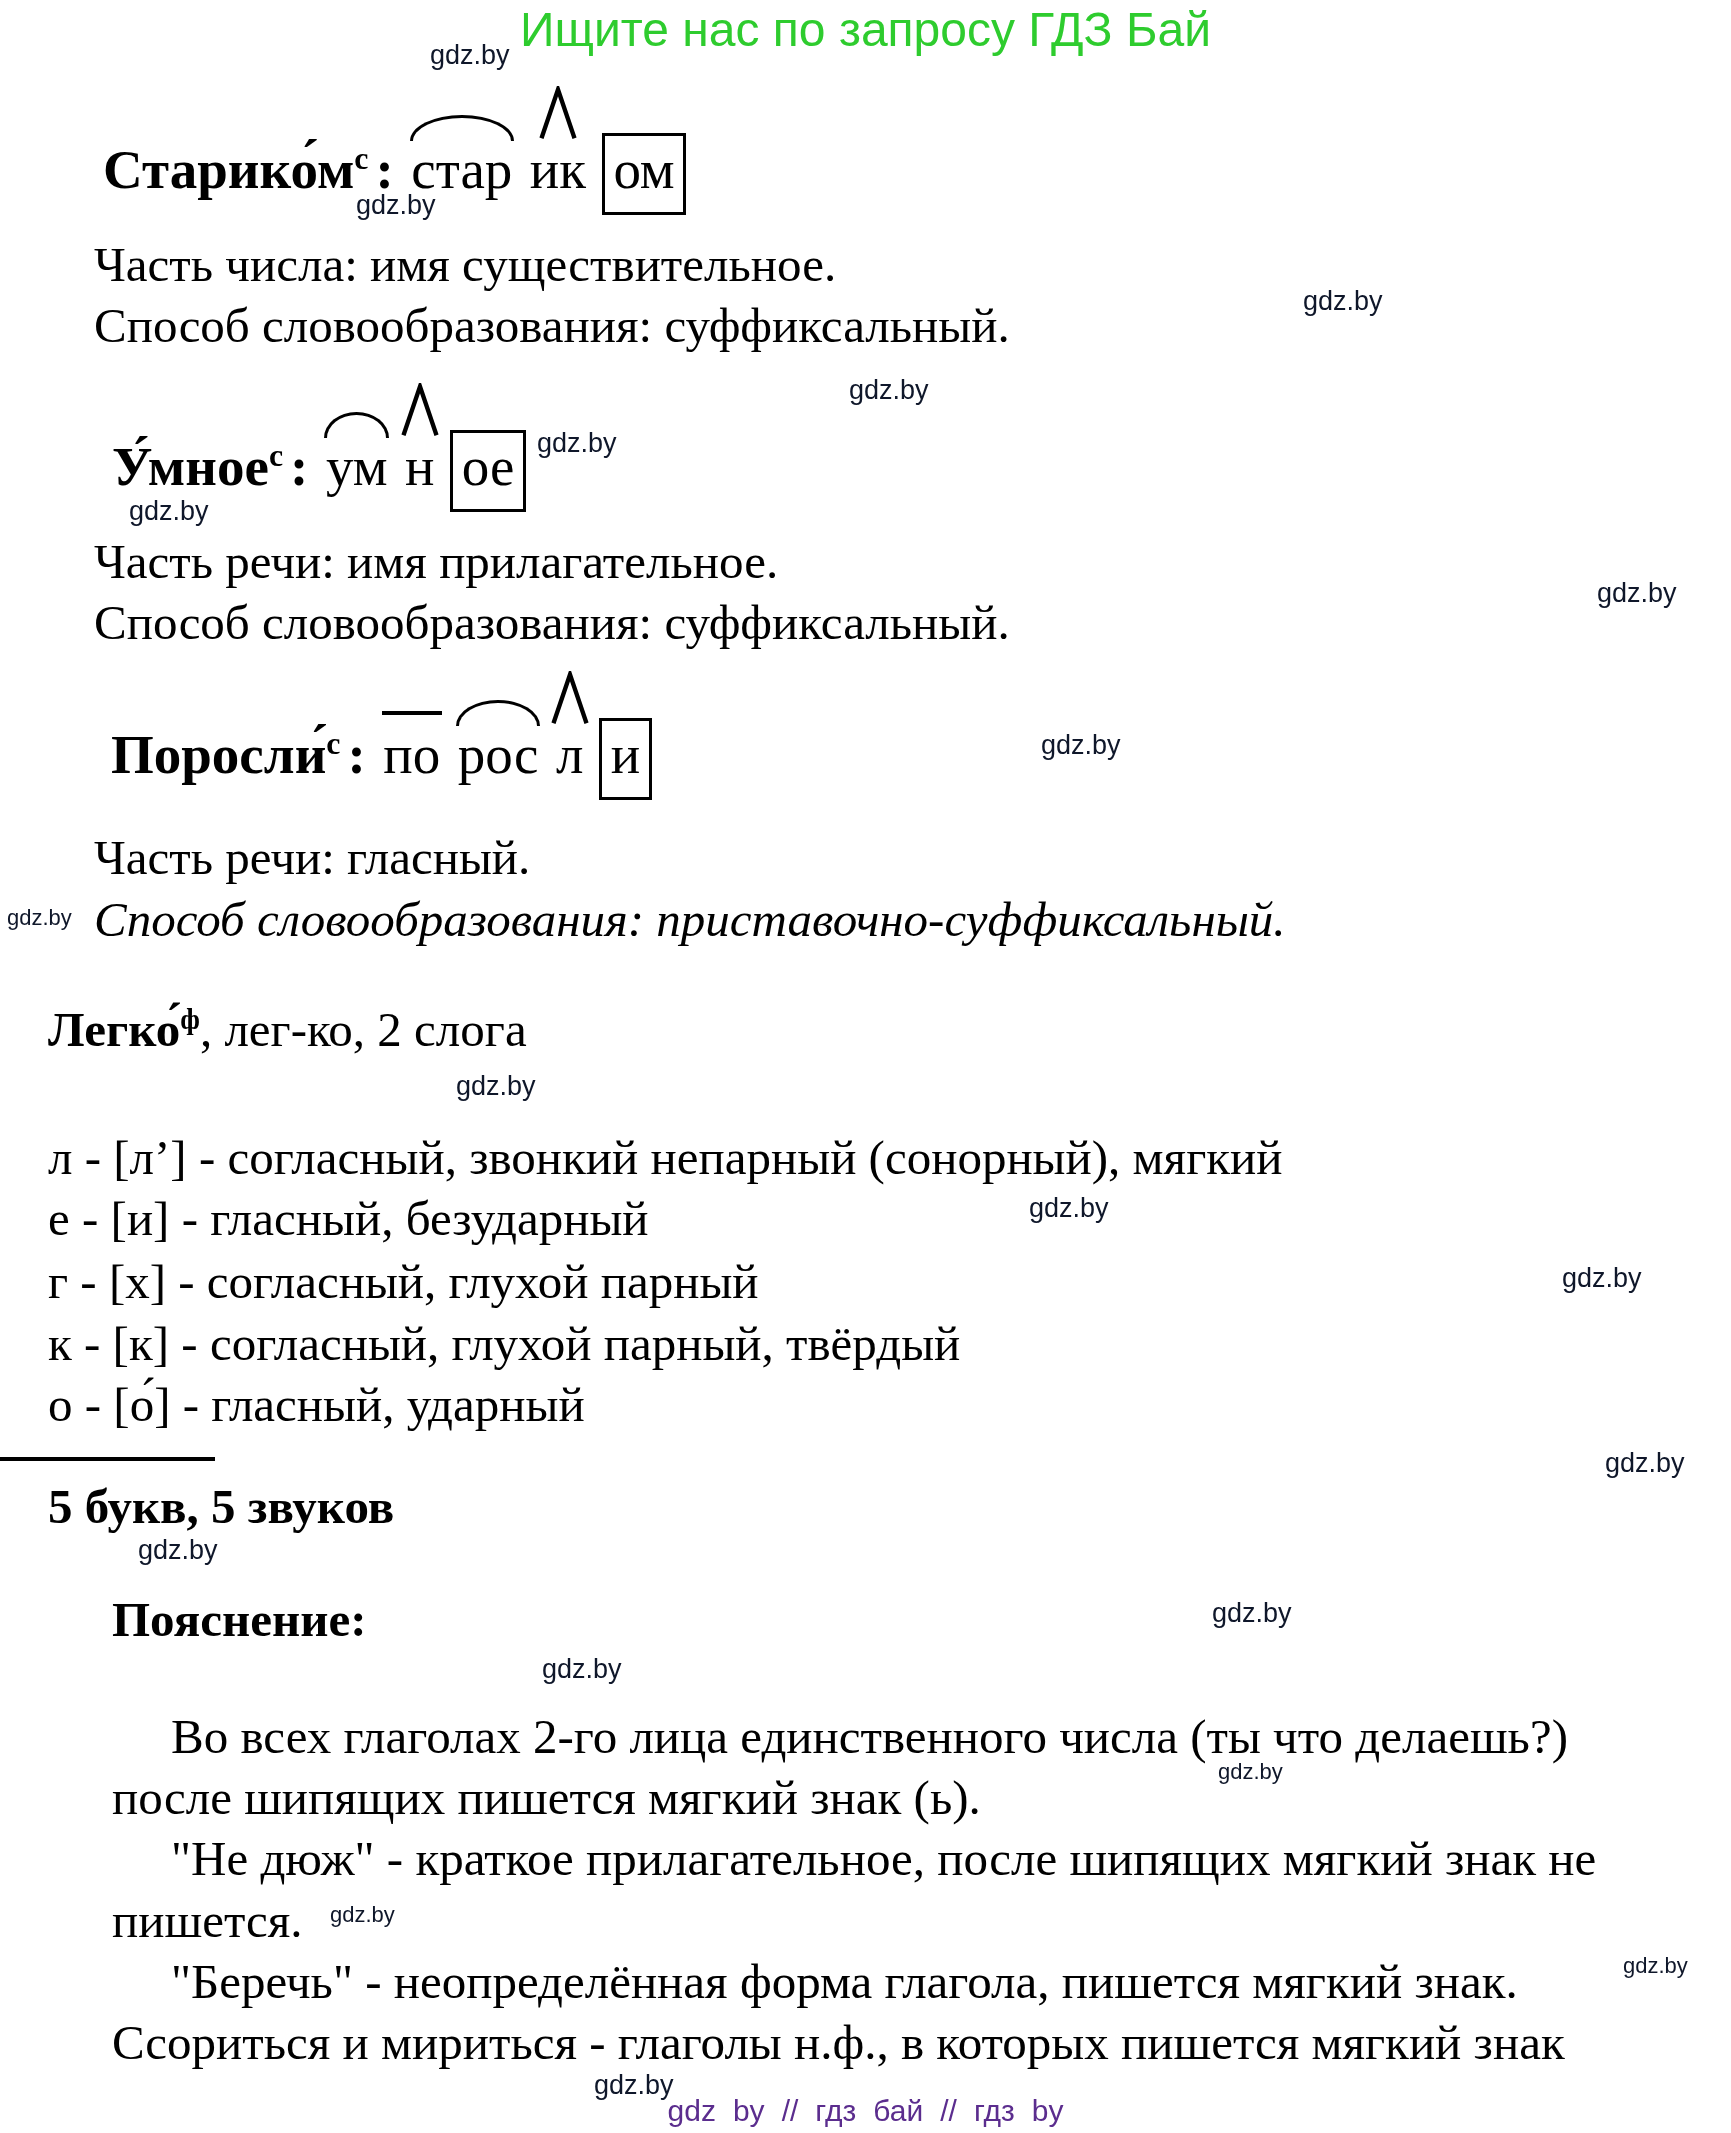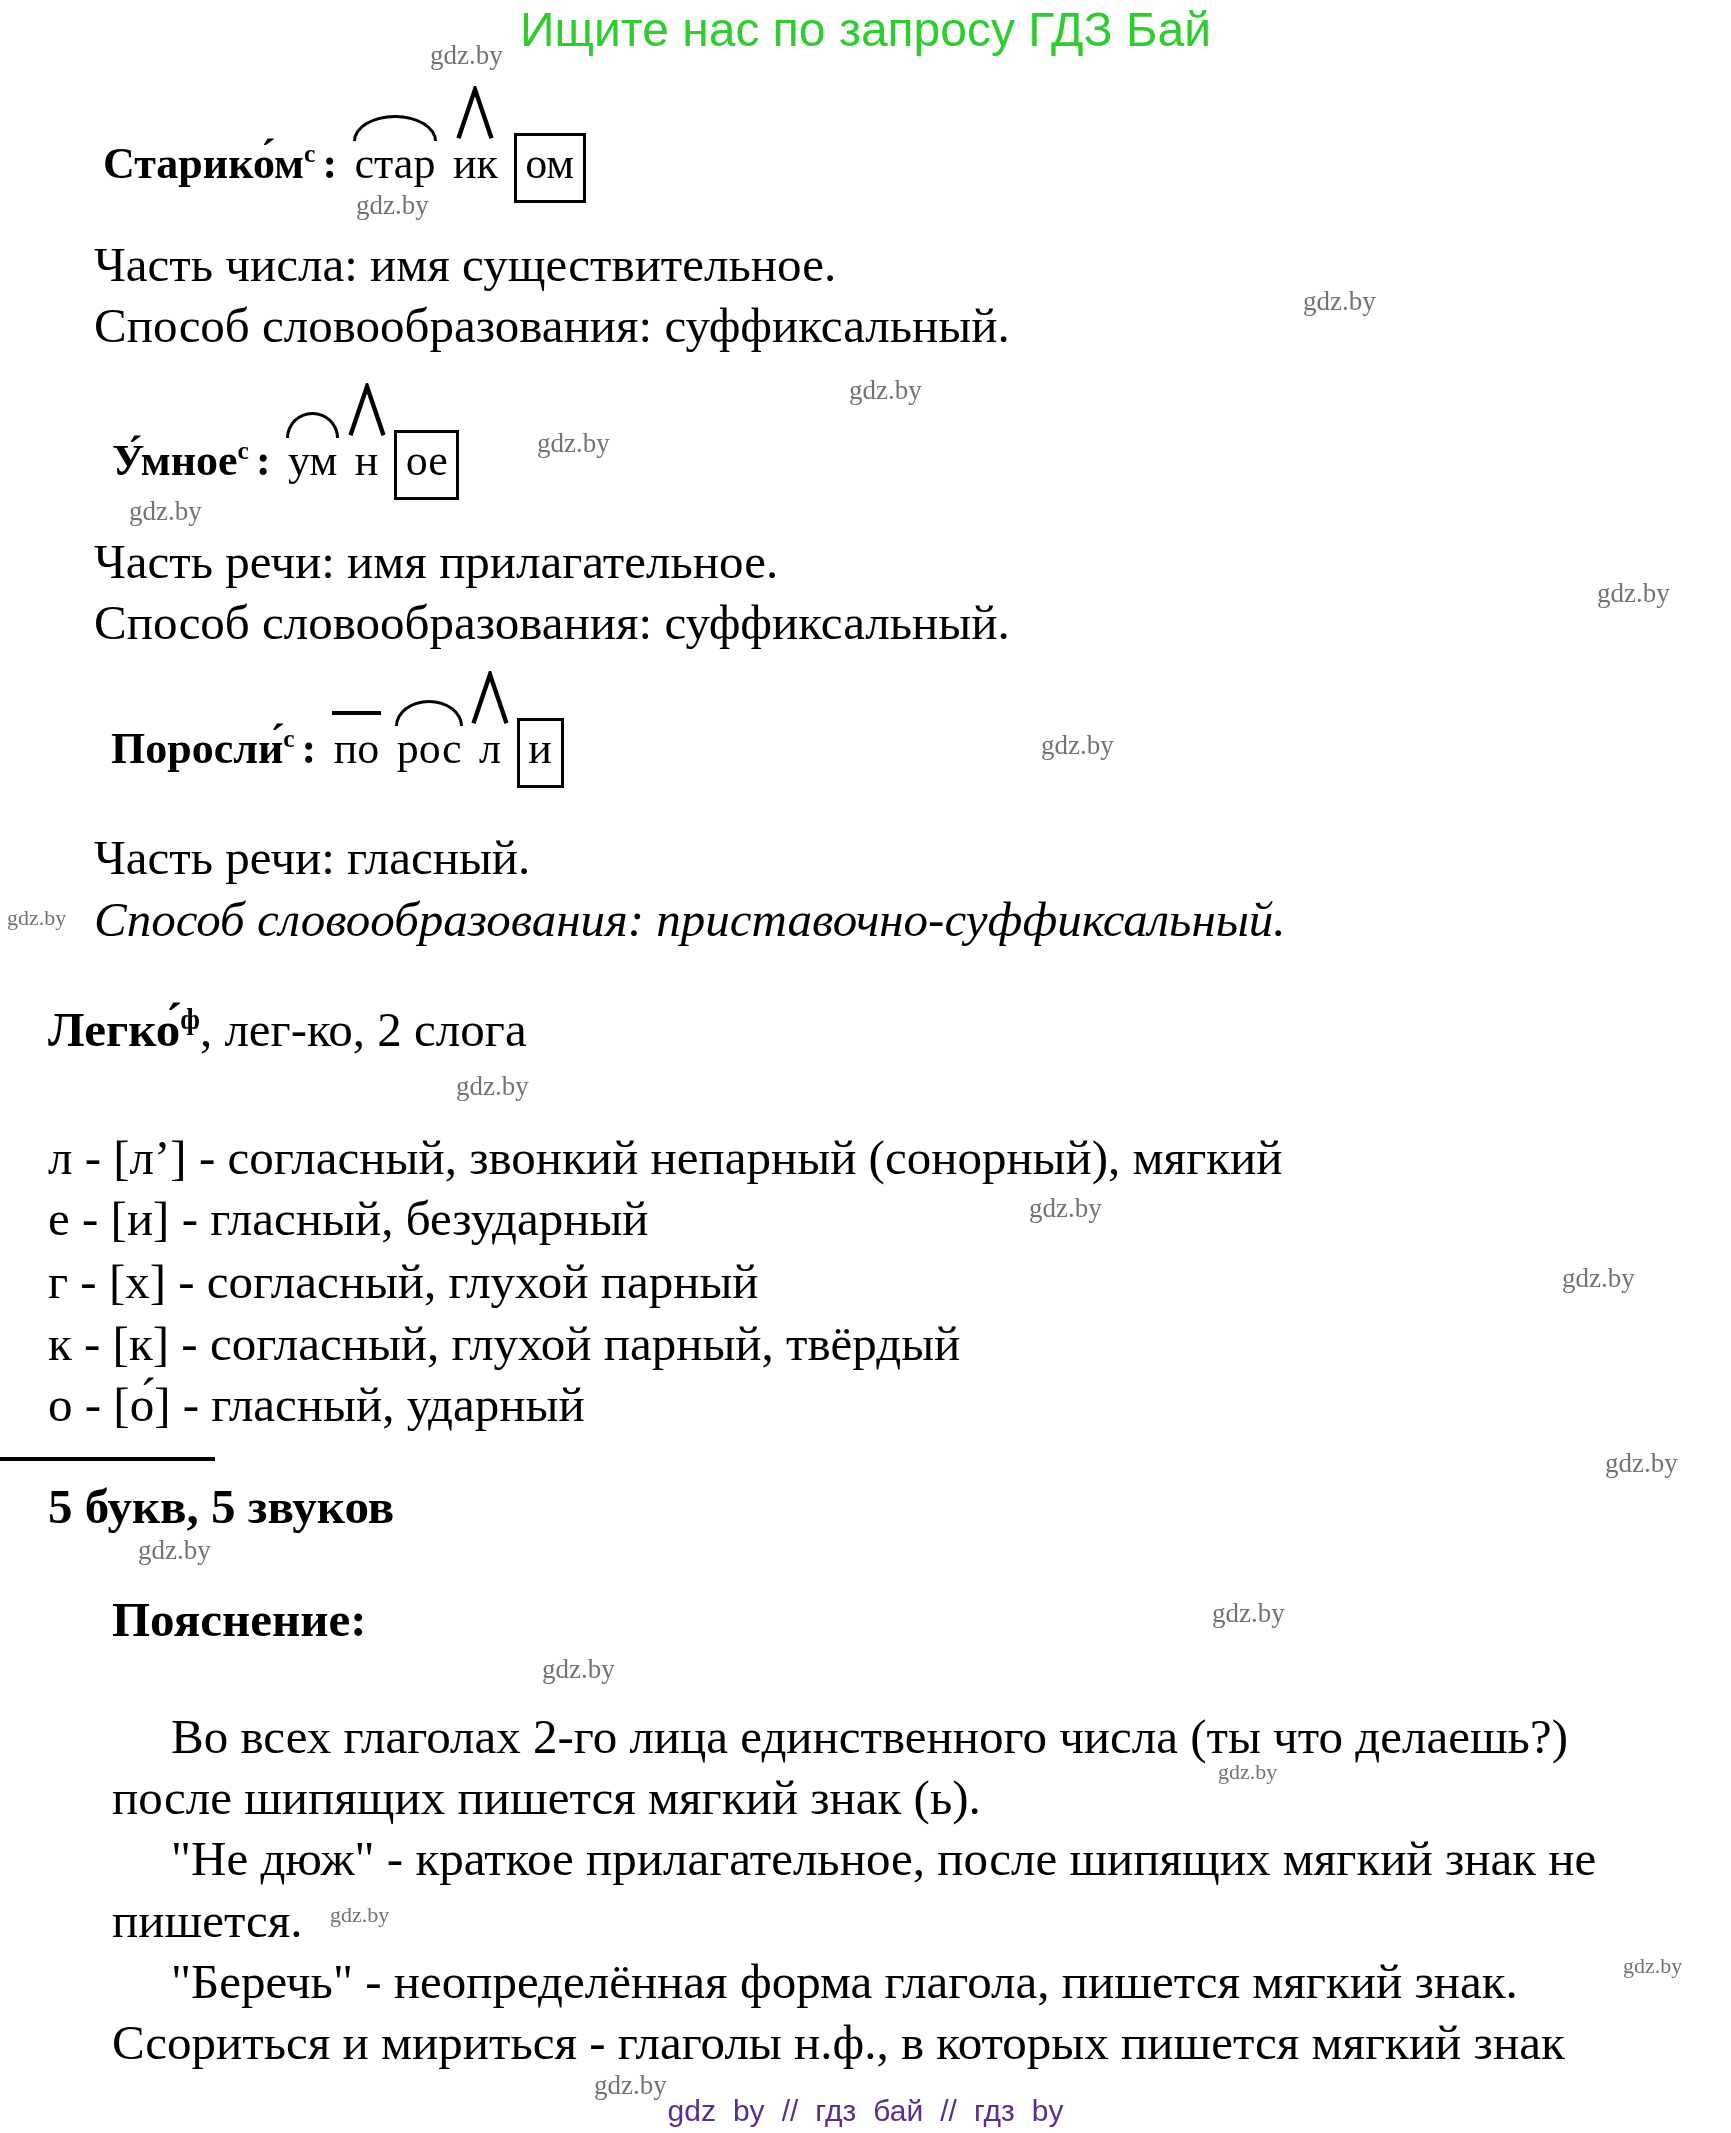--- a/index.html
+++ b/index.html
@@ -15,37 +15,37 @@
   .green-header {
     position: absolute; top: 1.7px; left: 0; right: 0;
     text-align: center;
     font-family: "Liberation Sans", sans-serif;
     font-size: 48px; color: #2ecc2e;
     white-space: nowrap;
   }
   
   .wm {
     position: absolute;
-    font-family: Liberation Serif, serif;
-    font-size: 27px; color: #737373;
+    font-family: Liberation Sans, sans-serif;
+    font-size: 27px; color: #0f172a;
     white-space: nowrap; line-height: 1;
   }
   .wm.small { font-size: 22px; }
   
   .text-line {
     position: absolute;
     font-size: 49px; line-height: 1.1;
     white-space: nowrap;
   }
   .bold { font-weight: bold; }
   
   .word-line {
     position: absolute;
     display: flex; align-items: baseline;
-    font-size: 44px; line-height: 1.1;
+    font-size: 55px; line-height: 1.1;
     white-space: nowrap;
     text-align: center;
   }
   .wa-head { font-weight: bold; }
   .wa-head sup, .ph-head sup { font-size: 58%; font-weight: bold; }
   .sep { font-weight: bold; margin: 0 17.5px 0 7px; }
   .morph { position: relative; display: inline-block; margin-right: 17.5px; }
   .morph.root::before {
     content: ""; position: absolute; left: -1.7px; right: -1.7px;
     top: -24.5px; height: 23px;

